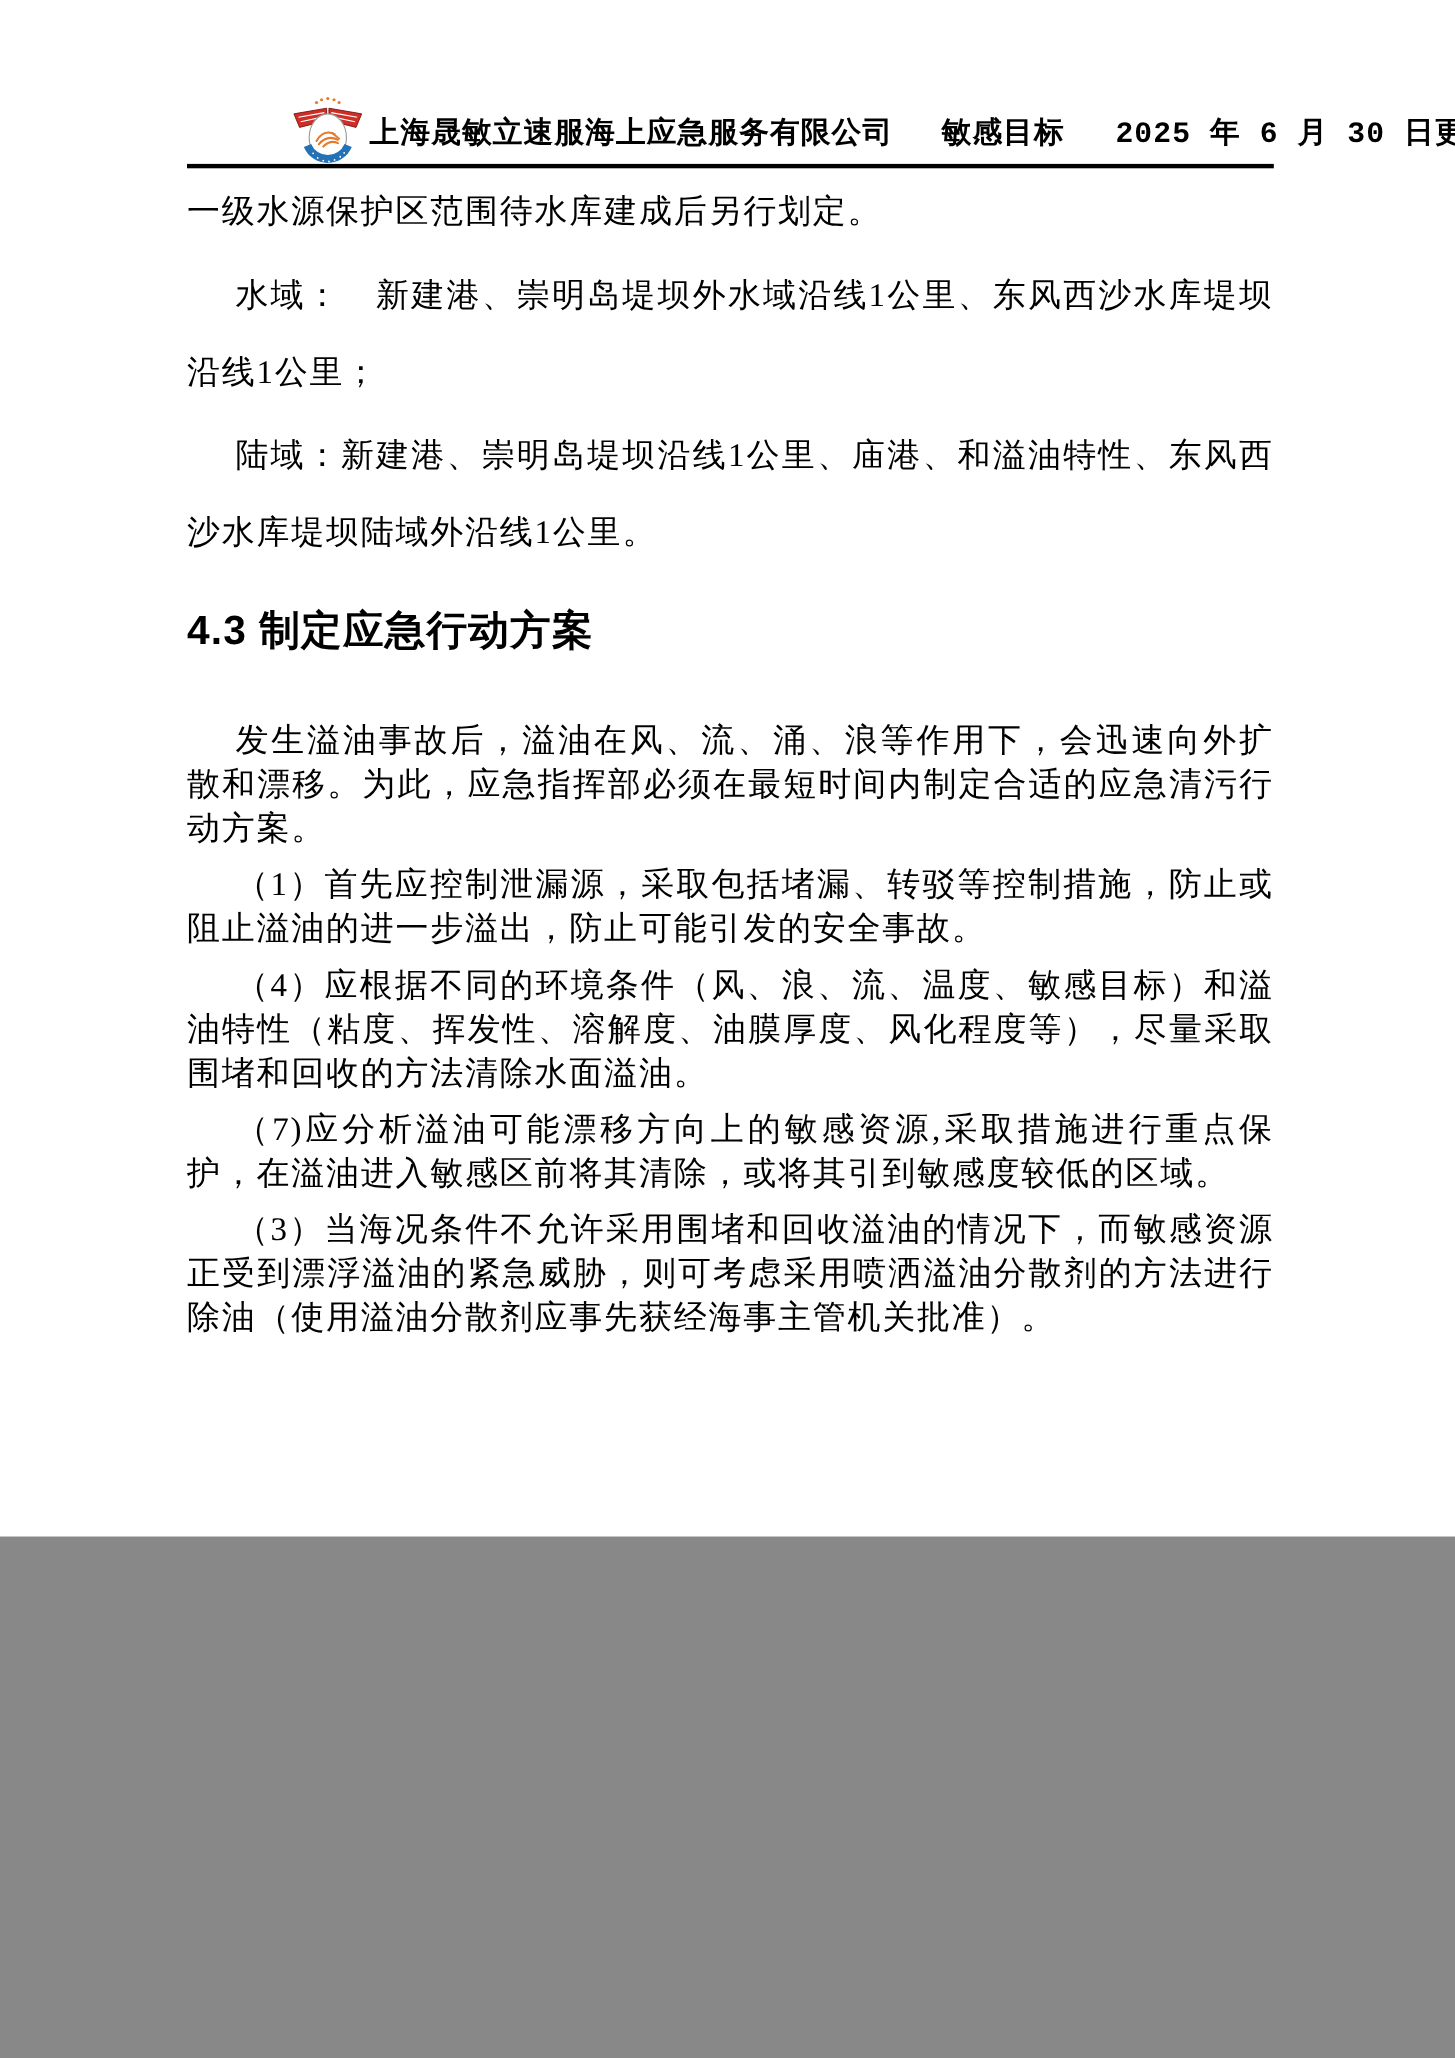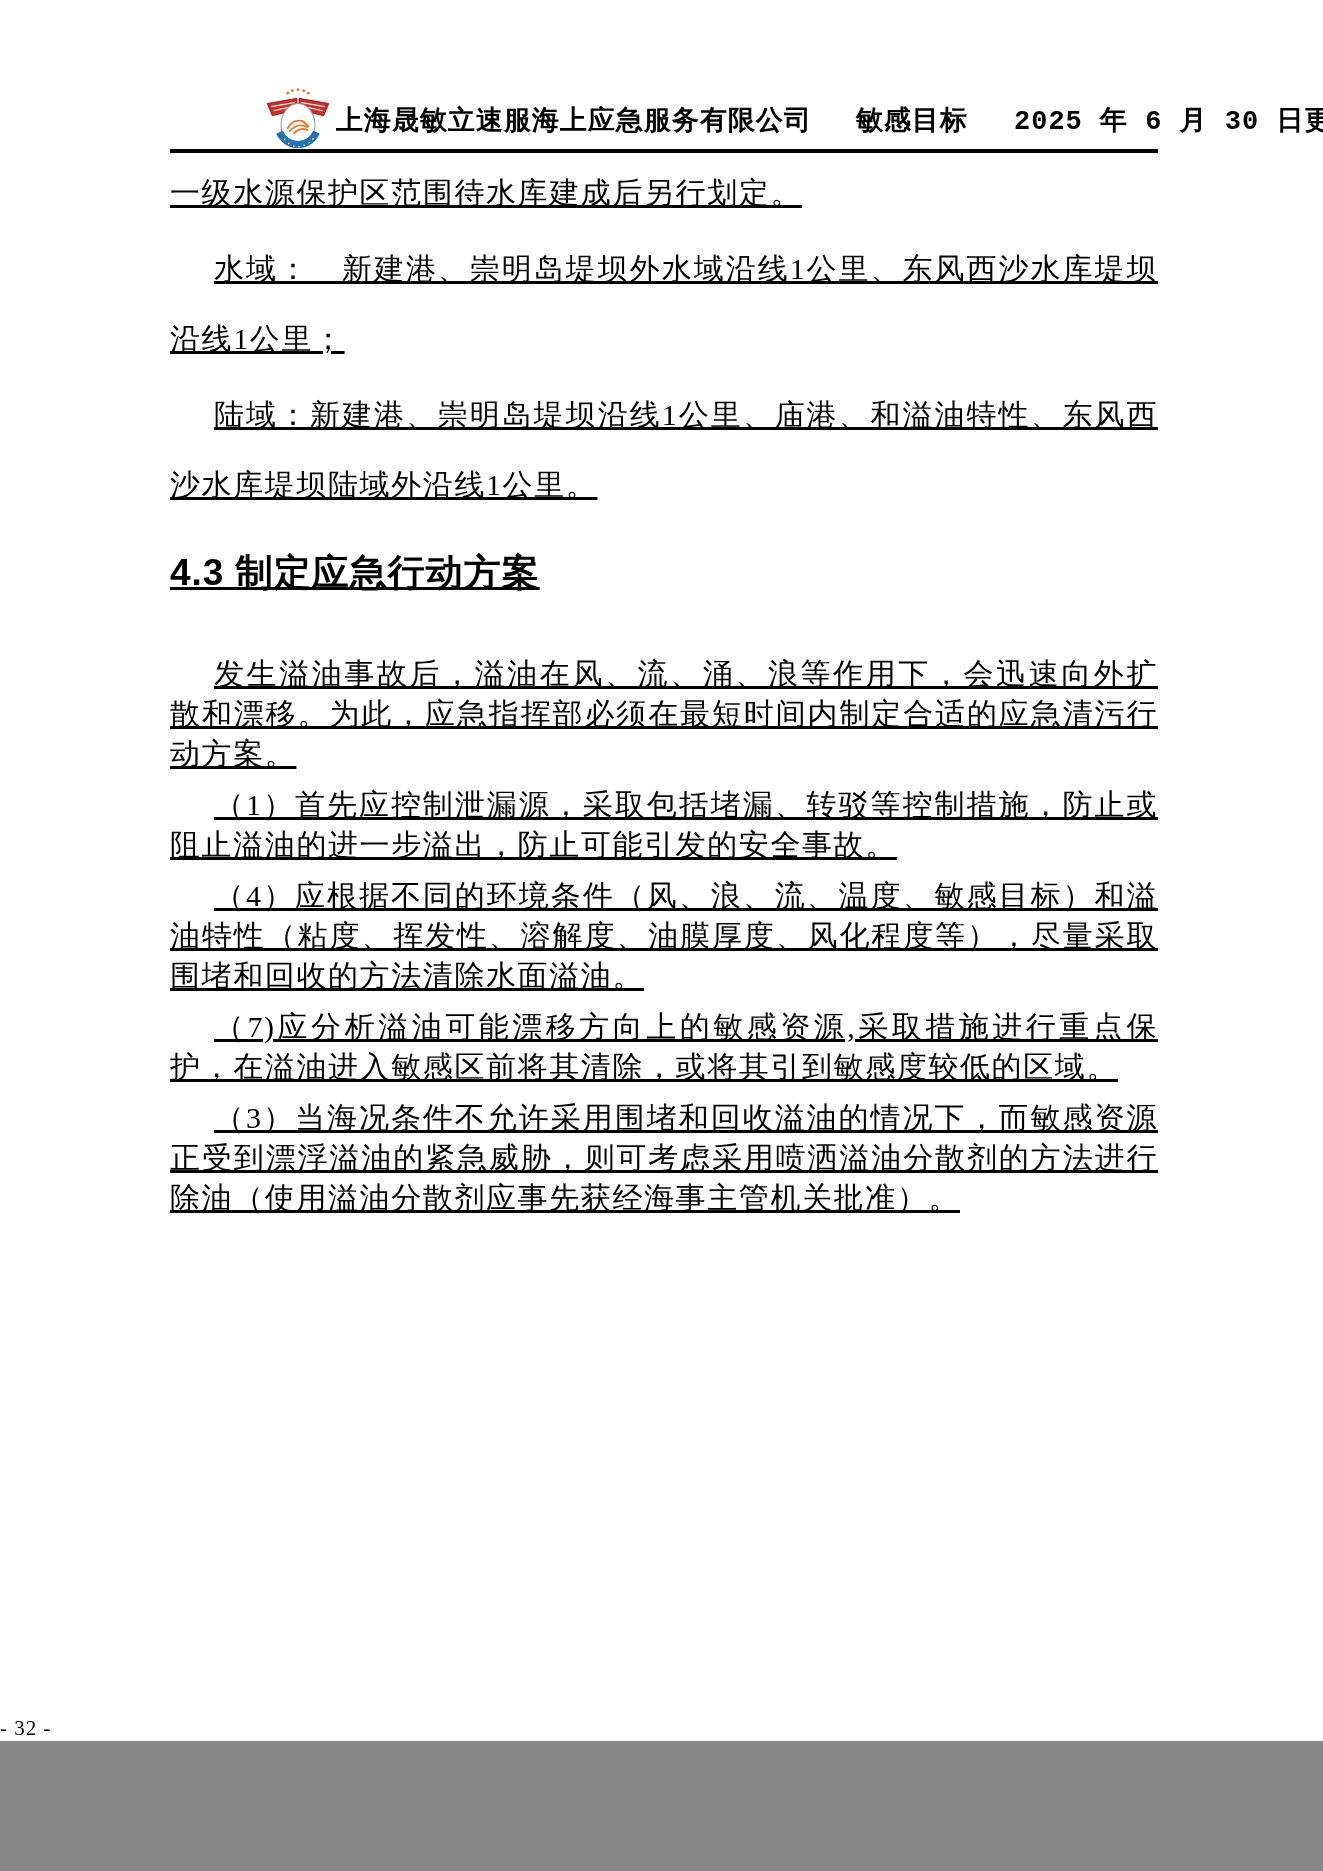--- a/index.html
+++ b/index.html
@@ -1,18 +1,18 @@
 <!DOCTYPE html>
 <html><head>
 <meta charset="utf-8">
 <style>
   html,body{margin:0;padding:0;background:#888;}
   .page{
     position:relative;
-    width:1323px;height:1741px;
+    width:1323px;height:1397px;
     margin:0 auto;
     background:#ffffff;
     font-family:"Liberation Serif","DejaVu Serif",serif;
     color:#000;
     overflow:hidden;
   }
   
   .hdr-logo{position:absolute;left:264px;top:84px;width:68px;height:78px;}
   .hdr-text{
     position:absolute;left:336px;top:102px;width:822px;
@@ -20,21 +20,21 @@
     font-weight:bold;font-size:27px;letter-spacing:1px;white-space:nowrap;
   }
   .hdr-text .gap1{margin-left:44px;}
   .hdr-text .gap2{margin-left:46px;font-family:Liberation Mono, monospace;}
   .hdr-rule{
     position:absolute;left:170px;top:149px;width:988px;height:4px;
     background:#000;
   }
   
   .doc-main{
-    position:absolute;left:170px;top:158px;width:988px;text-decoration:underline;
+    position:absolute;left:170px;top:158px;width:988px;
   }
   .body-p{
     margin:0;
     font-size:30px;
     letter-spacing:1.6px;
     text-align:justify;
     line-height:70px;
   }
   .sec .body-p{line-height:40px;}
   .indent{text-indent:44px;}

